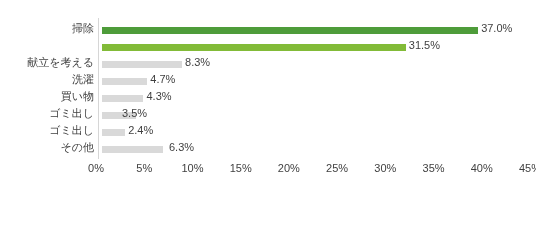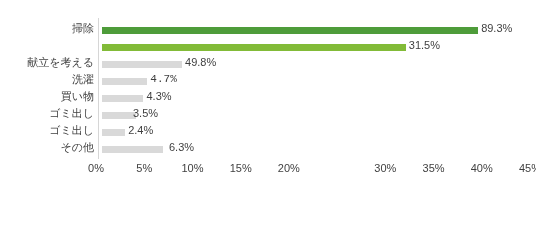--- a/index.html
+++ b/index.html
@@ -115,55 +115,55 @@
 <div id="chart-root">
 
   <div id="plot-area">
     <div id="axis-line"></div>
     <div id="bars-container">
         <div class="bar-row" style="top: 8px;">
           <div class="cat-label">掃除</div>
           <div class="bar-track" style="width: 376.133px;">
             <div class="bar" style="width: 376.133px; background: rgb(78, 156, 58);"></div>
           </div>
-          <div class="value-label" style="left: 469.133px;">89.3%</div>
+          <div class="value-label" style="left: 469.133px;">37.0%</div>
         </div>
         <div class="bar-row" style="top: 25px;">
           <div class="bar-track" style="width: 303.8px;">
             <div class="bar" style="width: 303.8px; background: rgb(130, 187, 56);"></div>
           </div>
           <div class="value-label" style="left: 396.8px;">31.5%</div>
         </div>
         <div class="bar-row" style="top: 42px;">
           <div class="cat-label">献立を考える</div>
           <div class="bar-track" style="width: 80.0489px;">
             <div class="bar" style="width: 80.0489px; background: rgb(217, 217, 217);"></div>
           </div>
-          <div class="value-label" style="left: 173.049px;">49.8%</div>
+          <div class="value-label" style="left: 173.049px;">8.3%</div>
         </div>
         <div class="bar-row" style="top: 59px;">
           <div class="cat-label">洗濯</div>
           <div class="bar-track" style="width: 45.3289px;">
             <div class="bar" style="width: 45.3289px; background: rgb(217, 217, 217);"></div>
           </div>
-          <div class="value-label" style="left: 138.329px; font-family: Liberation Mono, monospace;">4.7%</div>
+          <div class="value-label" style="left: 138.329px;">4.7%</div>
         </div>
         <div class="bar-row" style="top: 76px;">
           <div class="cat-label">買い物</div>
           <div class="bar-track" style="width: 41.4711px;">
             <div class="bar" style="width: 41.4711px; background: rgb(217, 217, 217);"></div>
           </div>
           <div class="value-label" style="left: 134.471px;">4.3%</div>
         </div>
         <div class="bar-row" style="top: 93px;">
           <div class="cat-label">ゴミ出し</div>
           <div class="bar-track" style="width: 33.7556px;">
             <div class="bar" style="width: 33.7556px; background: rgb(217, 217, 217);"></div>
           </div>
-          <div class="value-label" style="left: 121px;">3.5%</div>
+          <div class="value-label" style="left: 110px;">3.5%</div>
         </div>
         <div class="bar-row" style="top: 110px;">
           <div class="cat-label">ゴミ出し</div>
           <div class="bar-track" style="width: 23.1467px;">
             <div class="bar" style="width: 23.1467px; background: rgb(217, 217, 217);"></div>
           </div>
           <div class="value-label" style="left: 116.147px;">2.4%</div>
         </div>
         <div class="bar-row" style="top: 127px;">
           <div class="cat-label">その他</div>
@@ -174,19 +174,20 @@
         </div>
       </div>
   </div>
 
   <div id="x-axis">
       <div class="tick-label" style="left: 88px;">0%</div>
       <div class="tick-label" style="left: 136.222px;">5%</div>
       <div class="tick-label" style="left: 184.444px;">10%</div>
       <div class="tick-label" style="left: 232.667px;">15%</div>
       <div class="tick-label" style="left: 280.889px;">20%</div>
+      <div class="tick-label" style="left: 329.111px;">25%</div>
       <div class="tick-label" style="left: 377.333px;">30%</div>
       <div class="tick-label" style="left: 425.556px;">35%</div>
       <div class="tick-label" style="left: 473.778px;">40%</div>
       <div class="tick-label" style="left: 522px;">45%</div>
     </div>
 
 </div>
 
 </body></html>

